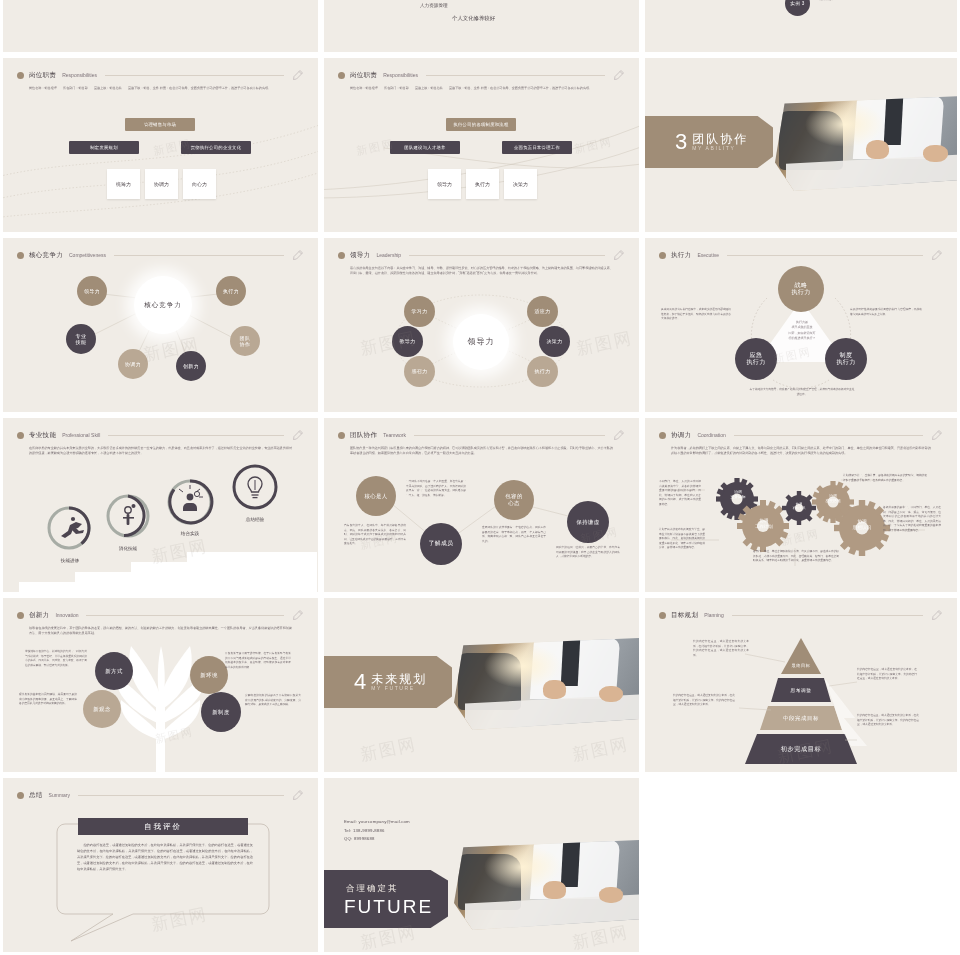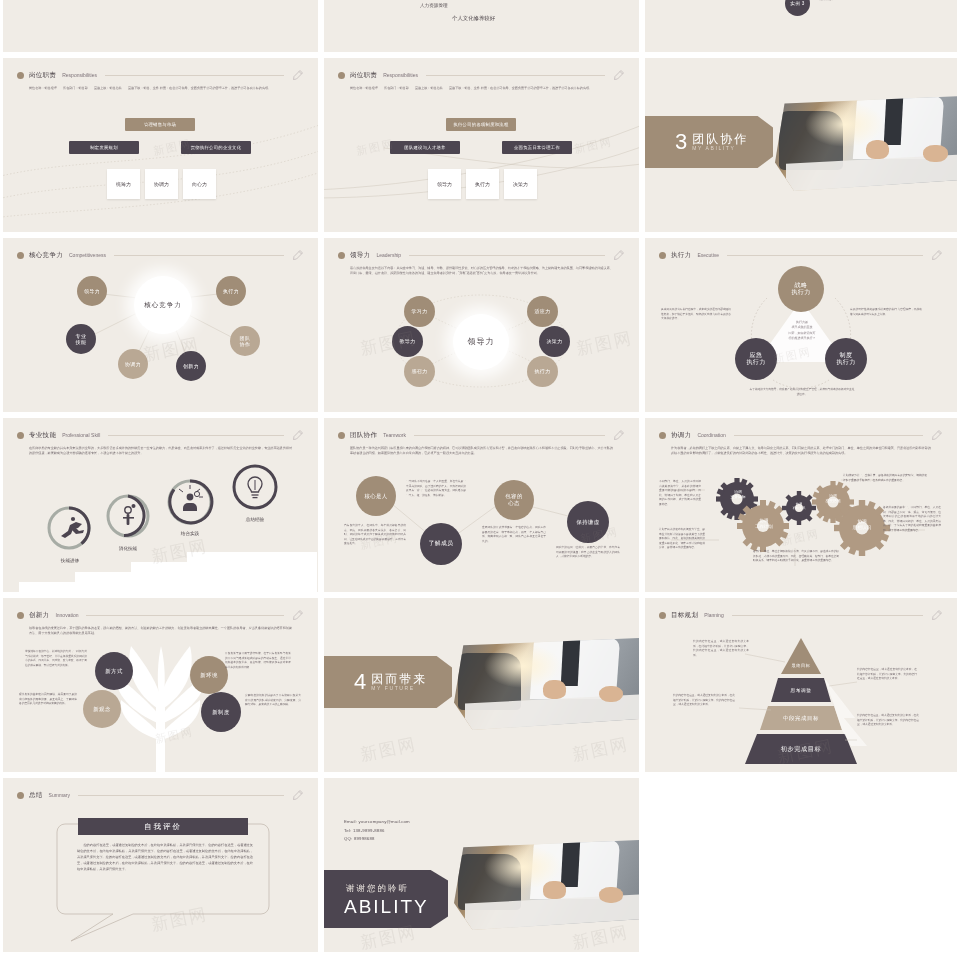--- a/index.html
+++ b/index.html
@@ -626,21 +626,21 @@
           <div class="shirt"></div>
           <div class="tie"></div>
         <div class="glow"></div>
           <div class="desk"></div>
         <div class="hand1"></div>
           <div class="hand2"></div>
       </div>
       <div class="div-tab" style="top:58px;">
         <span class="num">4</span>
         <span class="txt">
-          <span class="cn">因而带来</span>
+          <span class="cn">未来规划</span>
           <span class="en">MY FUTURE</span>
         </span>
       </div>
       <div class="wm" style="left:36px;top:140px;">新图网</div>
       <div class="wm" style="left:248px;top:140px;">新图网</div>
     </div>
   </div>
 
   <div class="cell">
     <div class="slide">
@@ -727,22 +727,22 @@
         <div>
           <span>Tel</span>:
           <span>138-9899-8886</span>
         </div>
         <div>
           <span>QQ</span>:
           <span>89998688</span>
         </div>
       </div>
       <div class="thanks-tab" style="top:92px;">
-        <span class="cn">谢谢您的聆听</span>
-        <span class="en">ABILITY</span>
+        <span class="cn">合理确定其</span>
+        <span class="en">FUTURE</span>
       </div>
       <div class="wm" style="left:36px;top:148px;">新图网</div>
       <div class="wm" style="left:248px;top:148px;">新图网</div>
     </div>
   </div>
 
   <div class="cell">
     <div class="empty" style="position:absolute;inset:0;"></div>
   </div>
 

